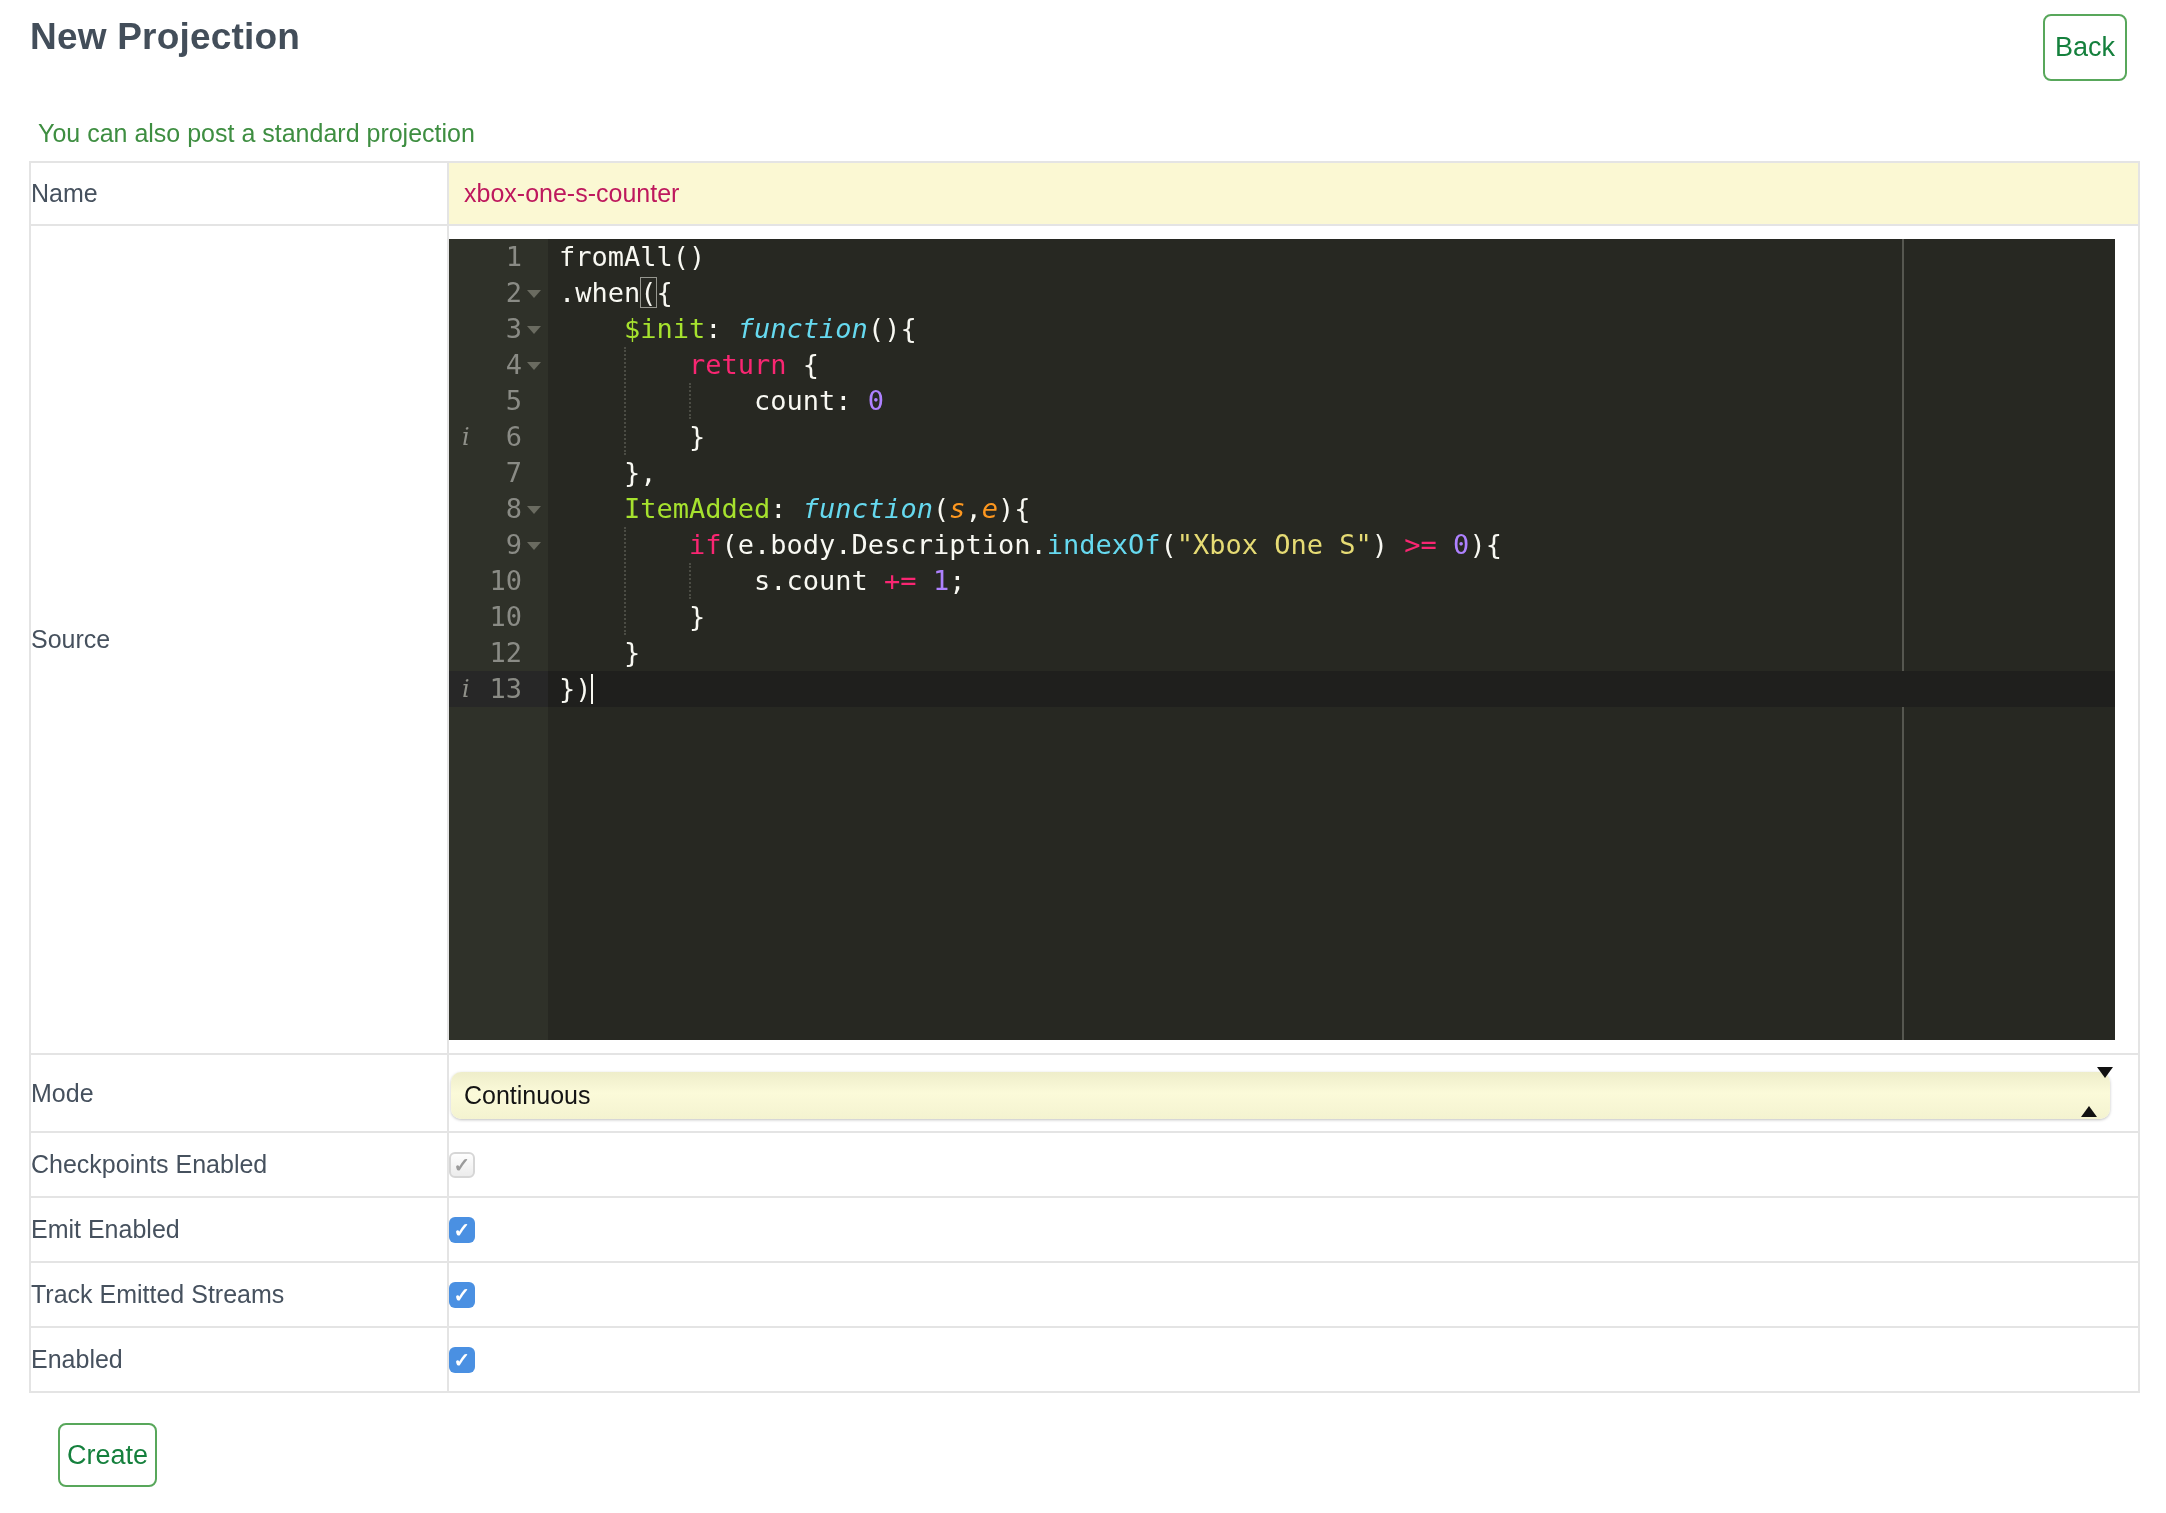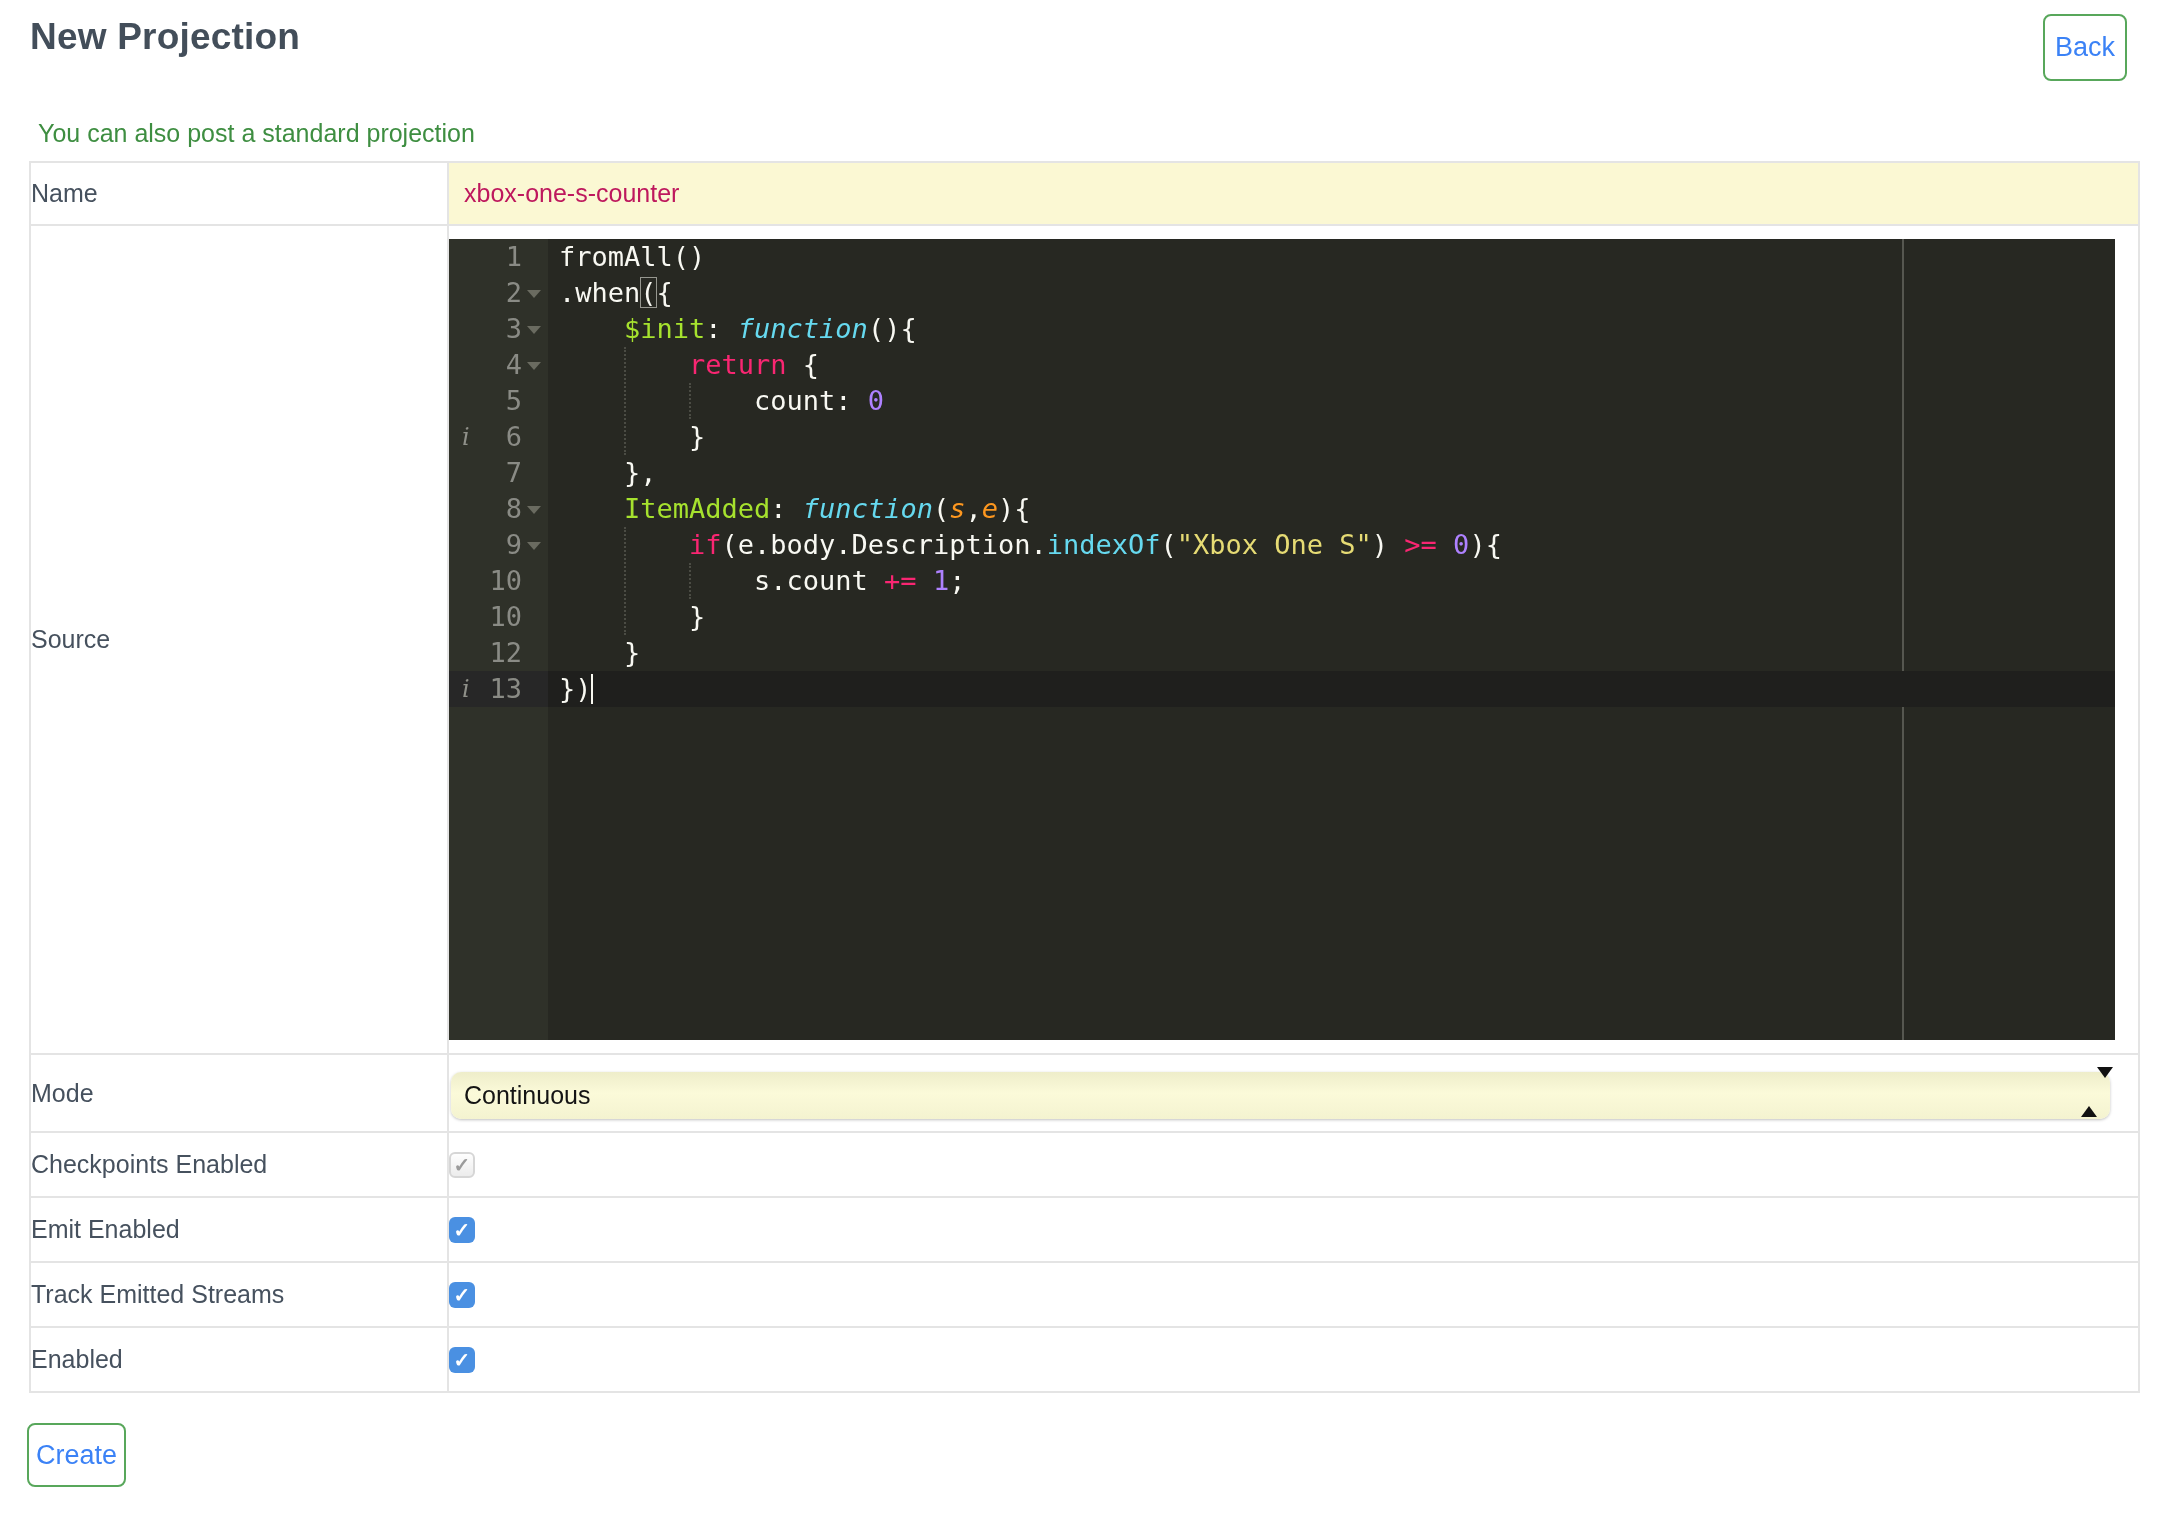--- a/index.html
+++ b/index.html
@@ -12,27 +12,27 @@
   }
 
   
   .page-title {
     position:absolute; left:30px; top:16px; margin:0;
     font-size:37px; font-weight:bold; color:#434e5a; letter-spacing:0.2px;
   }
   .btn-outline {
     background:#ffffff;
     border:2px solid #58a75b; border-radius:8px;
-    color:#3b82f6; font-size:27px;
+    color:#15803d; font-size:27px;
     font-family:"Liberation Sans", sans-serif;
     display:flex; align-items:center; justify-content:center;
     cursor:pointer;
   }
   .back-btn { position:absolute; left:2043px; top:14px; width:84px; height:67px; }
-  .create-btn { position:absolute; left:27px; top:1423px; width:99px; height:64px; }
+  .create-btn { position:absolute; left:58px; top:1423px; width:99px; height:64px; }
   .std-link {
     position:absolute; left:38px; top:119px;
     font-size:25px; color:#3e8e41; text-decoration:none; cursor:pointer;
   }
 
   
   table.form {
     position:absolute; left:29px; top:161px; width:2111px;
     border-collapse:collapse; table-layout:fixed;padding-left:28px;
   }

